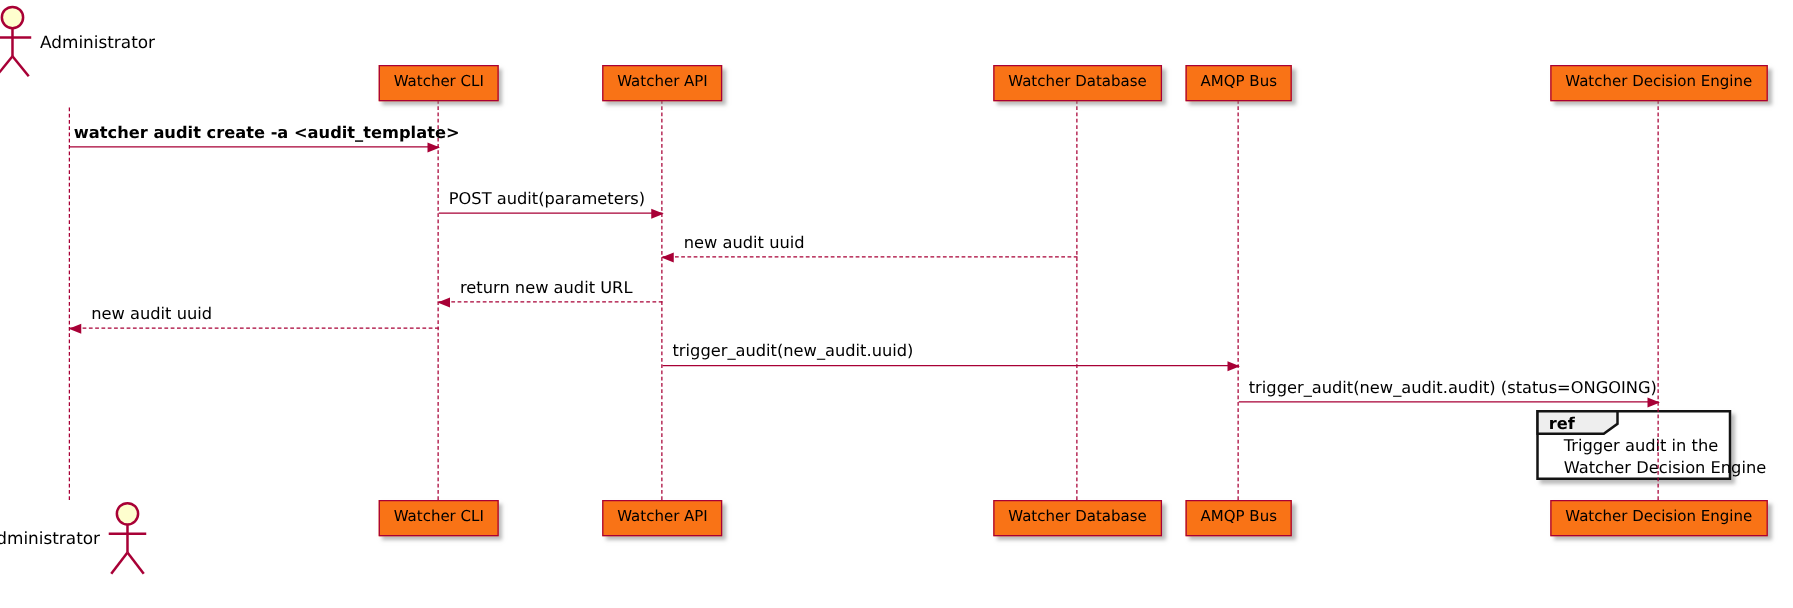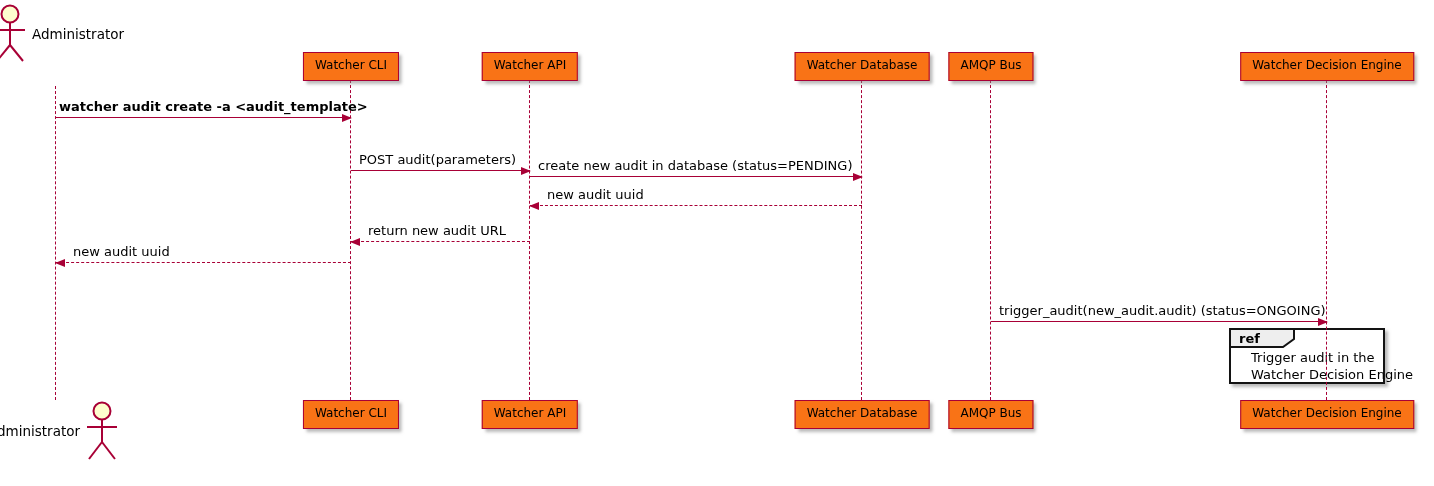--- a/index.html
+++ b/index.html
@@ -149,43 +149,43 @@
     <div class="mline solid"></div>
     <div class="mhead right"></div>
   </div>
 
   <div class="message" style="left: 351px; width: 179px; top: 130px; margin-top: 23px;">
     <span class="mtext" style="left: 8px;">POST audit(parameters)</span>
     <div class="mline solid"></div>
     <div class="mhead right"></div>
   </div>
 
-  <div class="message" style="left: 530px; width: 332px; top: 159px;">
-    <span class="mtext" style="left: 8px;">create new audit in database (status=PENDING)</span>
-    <div class="mline solid"></div>
-    <div class="mhead right"></div>
-  </div>
 
   <div class="message" style="left: 530px; width: 332px; top: 188px;">
     <span class="mtext" style="left: 17px;">new audit uuid</span>
     <div class="mline dashed"></div>
     <div class="mhead left"></div>
   </div>
 
   <div class="message" style="left: 351px; width: 179px; top: 224px;">
     <span class="mtext" style="left: 17px;">return new audit URL</span>
     <div class="mline dashed"></div>
     <div class="mhead left"></div>
   </div>
 
   <div class="message" style="left: 56px; width: 295px; top: 245px;">
     <span class="mtext" style="left: 17px;">new audit uuid</span>
     <div class="mline dashed"></div>
     <div class="mhead left"></div>
   </div>
 
+  <div class="message" style="left: 530px; width: 461px; top: 275px;">
+    <span class="mtext" style="left: 8px;">trigger_audit(new_audit.uuid)</span>
+    <div class="mline solid"></div>
+    <div class="mhead right"></div>
+  </div>
 
   <div class="message" style="left: 991px; width: 336px; top: 304px;">
     <span class="mtext" style="left: 8px;">trigger_audit(new_audit.audit) (status=ONGOING)</span>
     <div class="mline solid"></div>
     <div class="mhead right"></div>
   </div>
 </div>
 
 </body></html>

